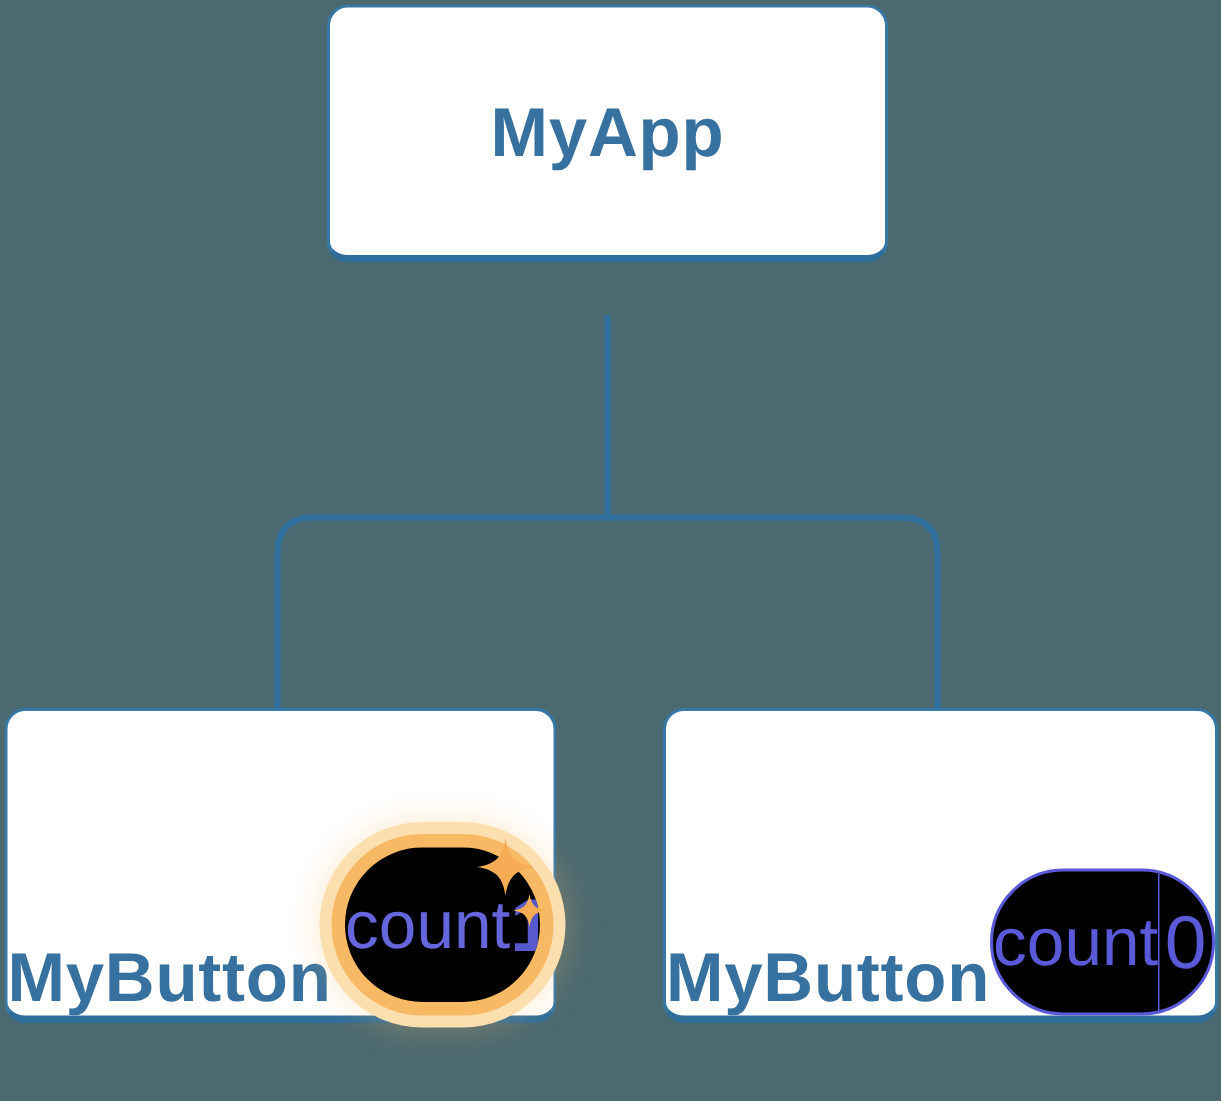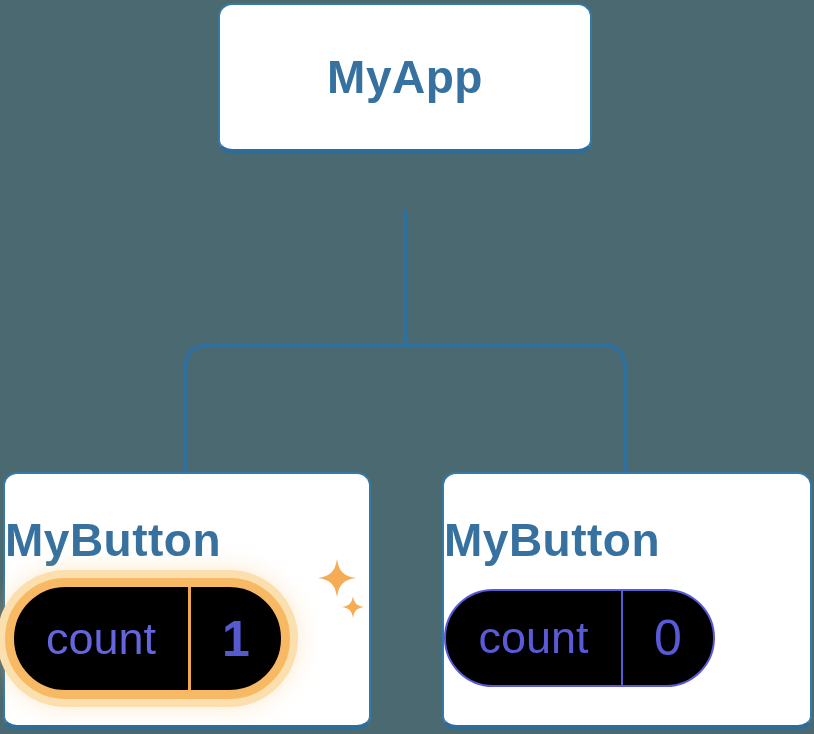--- a/index.html
+++ b/index.html
@@ -15,24 +15,24 @@
 
   svg.connectors{position:absolute;left:0;top:0;z-index:1;}
   svg.connectors path{fill:none;stroke:var(--line);stroke-width:4px;}
 
   .card{
     position:absolute;background:var(--card-bg);
     border:2px solid var(--card-border);
     border-bottom:5px solid var(--card-border-bottom);
     border-radius:14px;z-index:2;
   }
-  .card-root{left:218px;top:3px;width:374px;height:151px;display:flex;align-items:center;justify-content:center;}
+  .card-root{left:218px;top:3px;width:374px;height:172px;display:flex;align-items:center;justify-content:center;}
   .root-label{color:var(--title);font-size:46px;font-weight:700;letter-spacing:.5px;}
 
-  .card-child{width:368px;height:258px;top:472px;display:flex;flex-direction:column;align-items:flex-start;}
+  .card-child{width:368px;height:210px;top:472px;display:flex;flex-direction:row;align-items:flex-end;}
   .card-child.left{left:3px;}
   .card-child.right{left:442px;width:370px;}
   .node-title{
     margin-top:40px;height:52px;line-height:52px;
     color:var(--title);font-size:46px;font-weight:700;letter-spacing:.5px;
   }
 
   .pill{display:flex;align-items:stretch;overflow:hidden;background:#000000;}
   .pill .state-name{
     flex:1;display:flex;align-items:center;justify-content:center;

